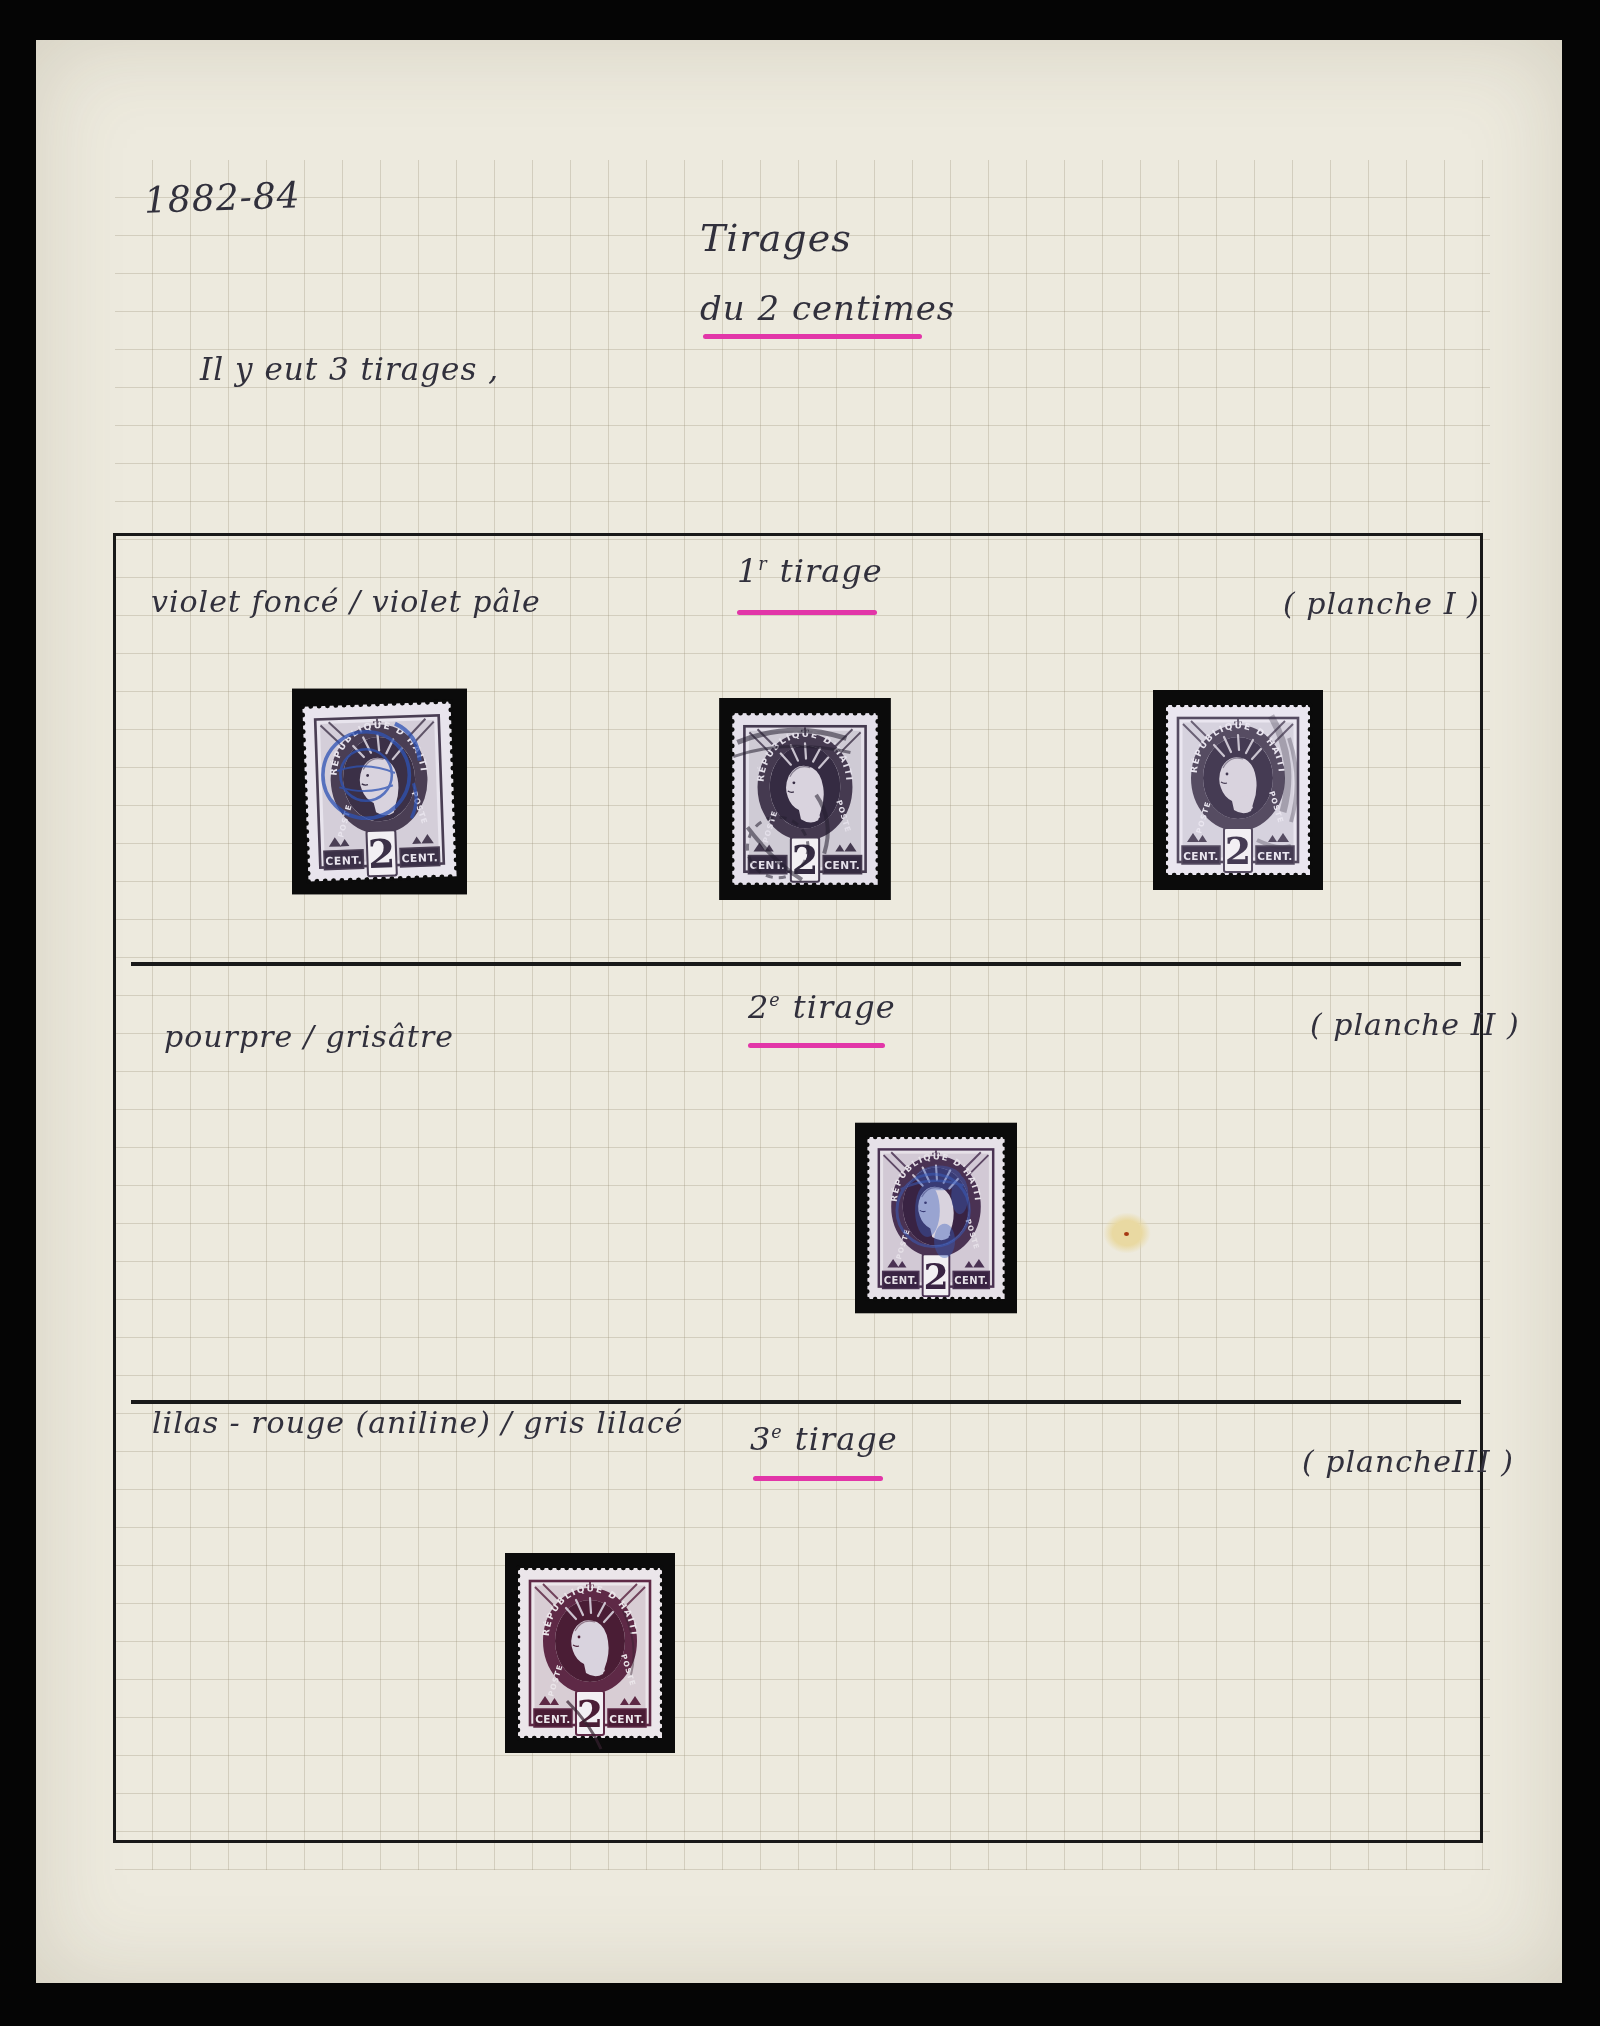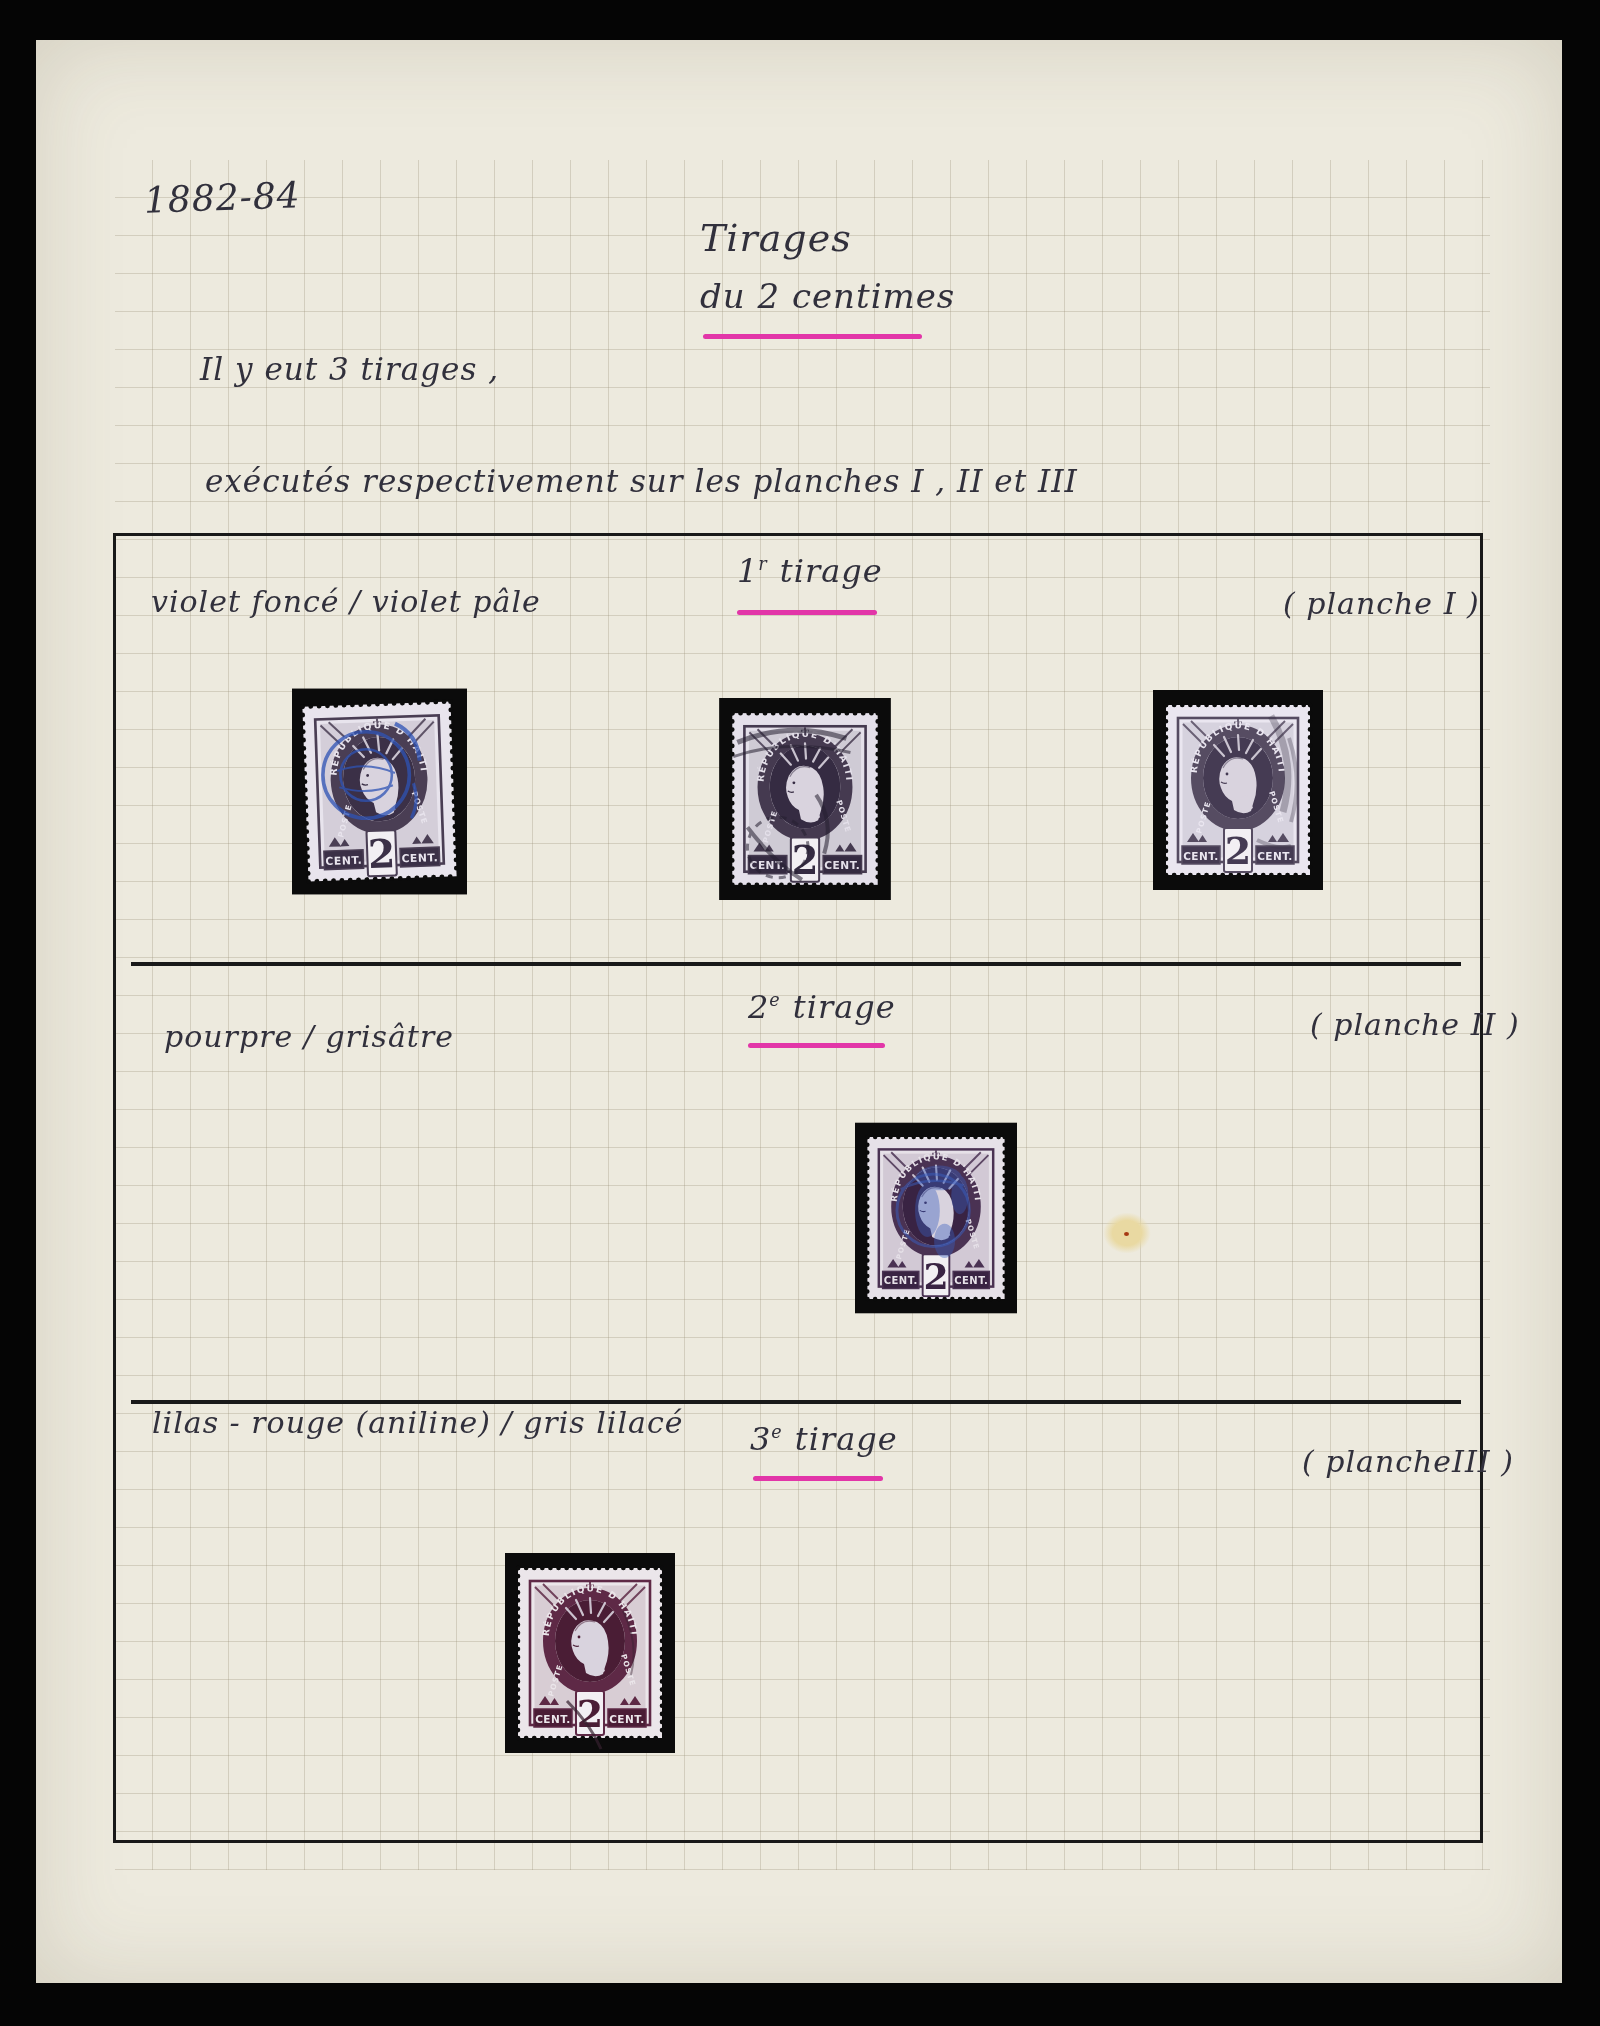--- a/index.html
+++ b/index.html
@@ -19,21 +19,21 @@
     background-image:
       repeating-linear-gradient(to bottom, transparent 0 37px, var(--grid_line,rgba(151,141,117,.3)) 37px 38px),
       repeating-linear-gradient(to right, transparent 0 37px, var(--grid_line,rgba(151,141,117,.3)) 37px 38px);
   }
   .hw{
     position:absolute;font-family:"DejaVu Serif",serif;font-style:italic;
     color:var(--ink,#31303c);white-space:nowrap;letter-spacing:1px;line-height:1.1;
   }
   .period{left:108px;top:138px;font-size:36px;transform:rotate(-2deg);}
   .title1{left:664px;top:178px;font-size:38px;}
-  .title2{left:664px;top:238px;font-size:34px;}
+  .title2{left:664px;top:250px;font-size:34px;}
   .u{position:absolute;height:5px;background:var(--accent_pink,#e236a8);border-radius:3px;}
   .u-title{left:667px;top:294px;width:219px;}
   .i1{left:164px;top:312px;font-size:31px;}
   .i2{left:154px;top:372px;font-size:31px;}
   .i3{left:169px;top:424px;font-size:31px;}
   .box{
     position:absolute;left:77px;top:493px;width:1364px;height:1304px;
     border:3px solid var(--box_border,#191919);
   }
   .divider{position:absolute;height:4px;background:var(--box_border,#191919);}
@@ -71,21 +71,20 @@
   <div class="page">
     <div class="grid"></div>
 
     <div class="hw period">1882-84</div>
 
     <div class="hw title1">Tirages</div>
     <div class="hw title2">du 2 centimes</div>
     <div class="u u-title"></div>
 
     <div class="hw i1">Il y eut 3 tirages ,</div>
-    <div class="hw i3">exécutés respectivement sur les planches I , II et III</div>
 
     <div class="box"></div>
     <div class="divider d1"></div>
     <div class="divider d2"></div>
 
     <div class="hw shade s1">violet foncé / violet pâle</div>
     <div class="hw tirage t1">
       <span>1</span><sup>r</sup><span class="tw">tirage</span>
     </div>
     <div class="u u1"></div>

